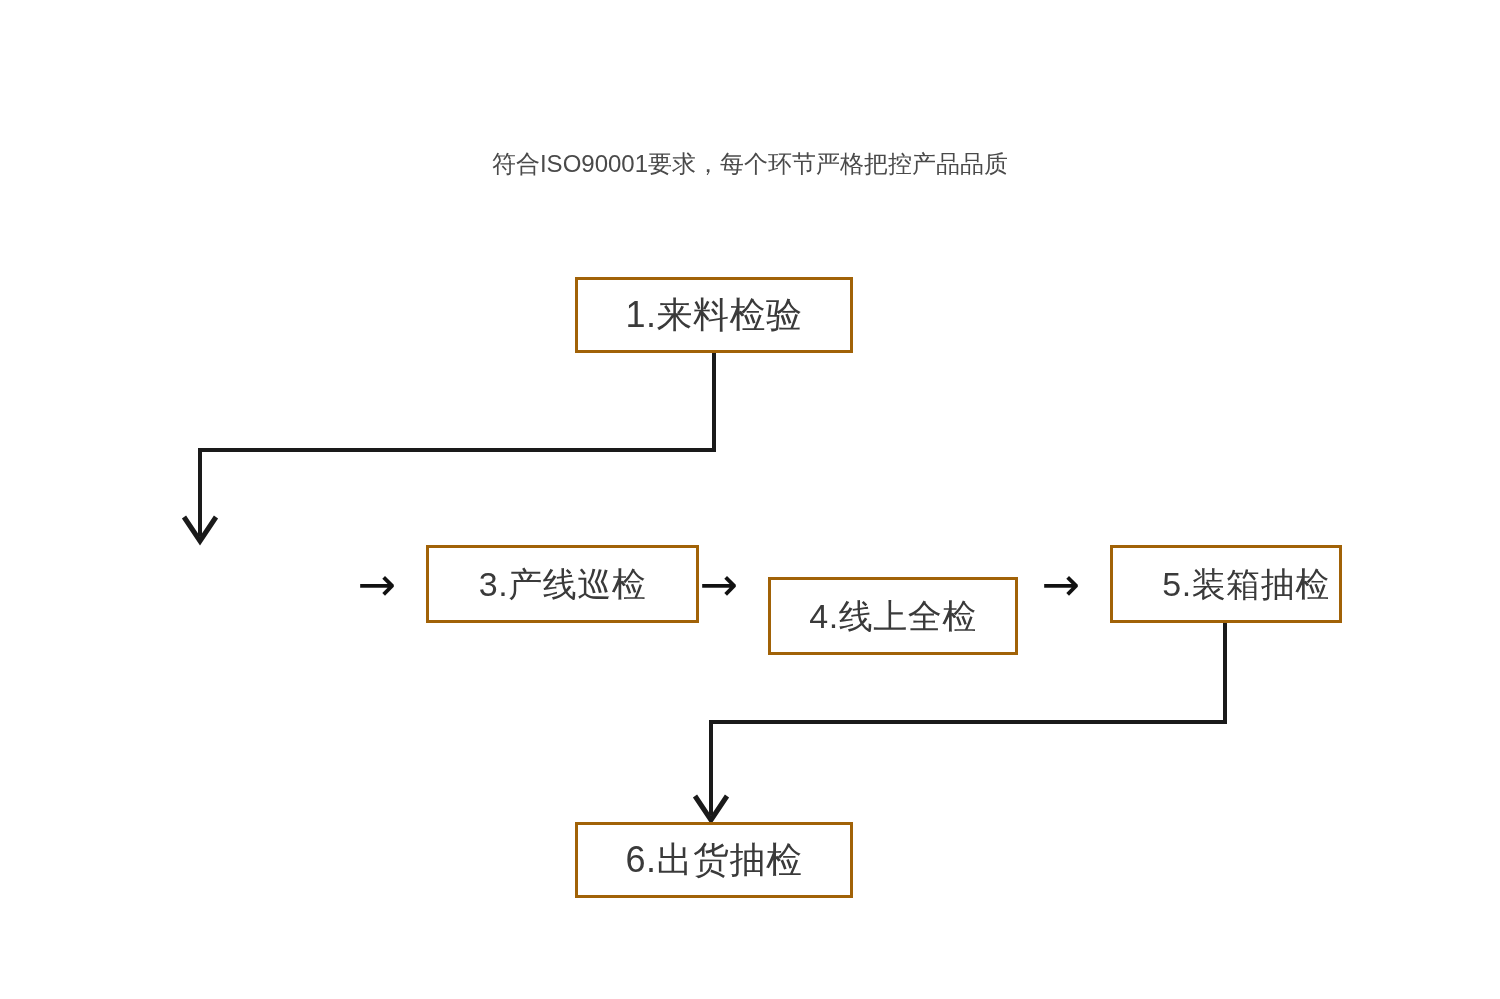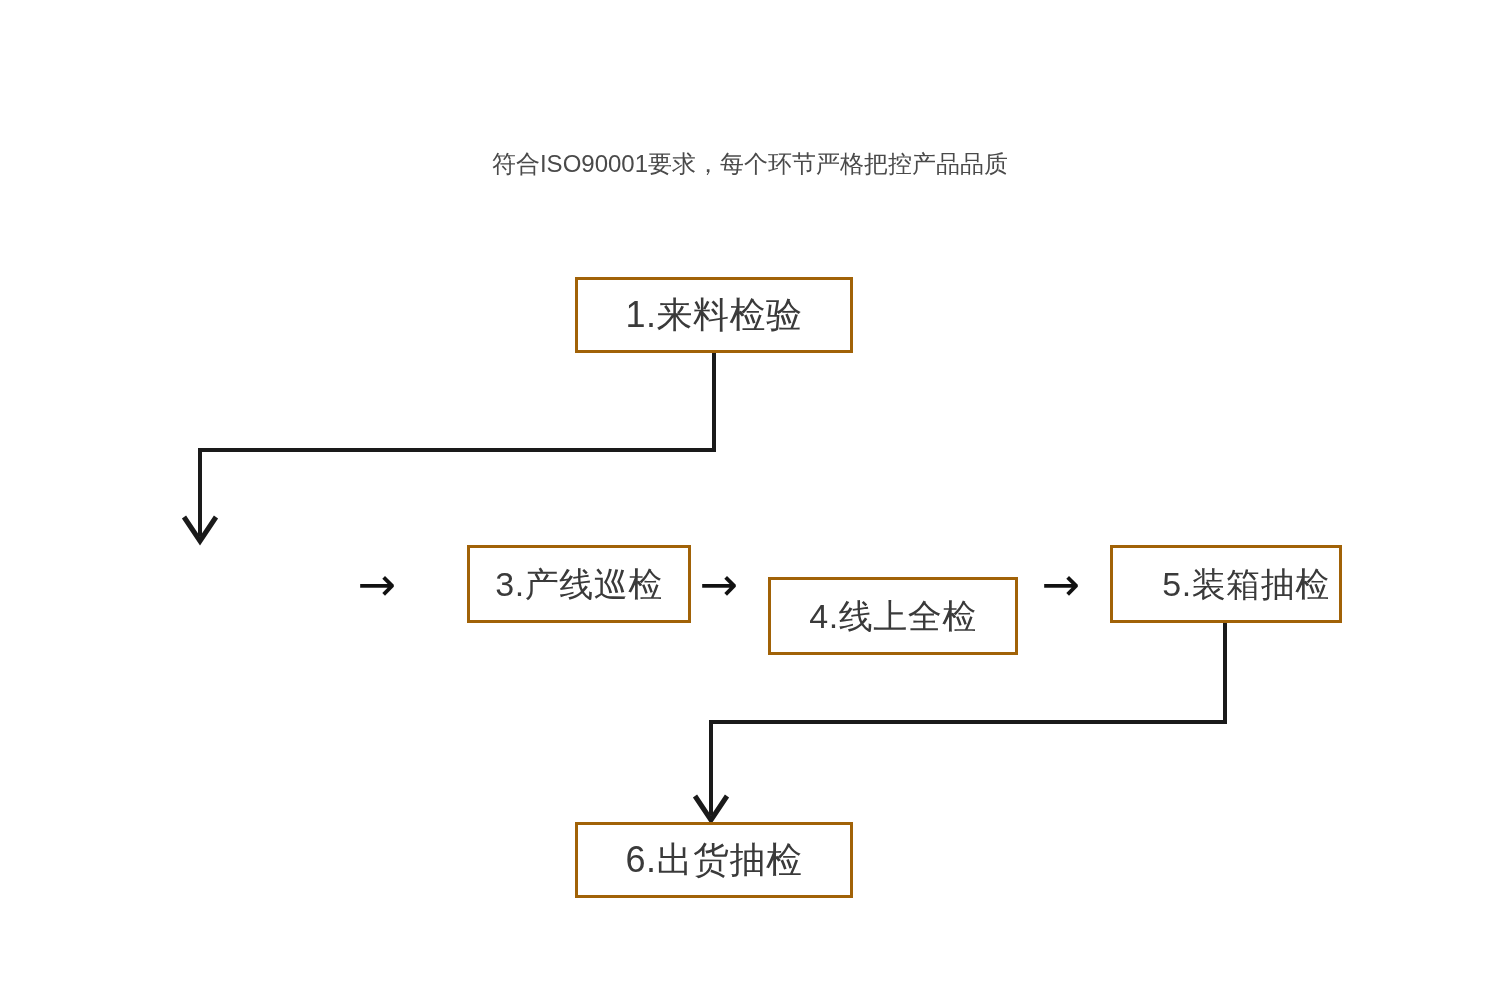--- a/index.html
+++ b/index.html
@@ -109,21 +109,21 @@
 
     <polyline points="1225,623 1225,722 711,722 711,815"></polyline>
     <polyline class="arrowhead" points="695,796 711,820 727,796"></polyline>
   </svg>
 
   <div class="node" style="left:575px; top:277px; width:278px; height:76px; font-size:36px;">1.来料检验</div>
 
 
   <div class="inline-arrow" style="left:344px; top:558px; width:66px; height:52px;">→</div>
 
-  <div class="node" style="left:426px; top:545px; width:224px; height:78px;margin-left:41px;">3.产线巡检</div>
+  <div class="node" style="left:426px; top:545px; width:273px; height:78px;">3.产线巡检</div>
 
   <div class="inline-arrow" style="left:686px; top:558px; width:66px; height:52px;">→</div>
 
   <div class="node" style="left:768px; top:577px; width:250px; height:78px;">4.线上全检</div>
 
   <div class="inline-arrow" style="left:1028px; top:558px; width:66px; height:52px;">→</div>
 
   <div class="node" style="left:1110px; top:545px; width:232px; height:78px;padding-left:40px;">5.装箱抽检</div>
 
   <div class="node" style="left:575px; top:822px; width:278px; height:76px; font-size:36px;">6.出货抽检</div>

